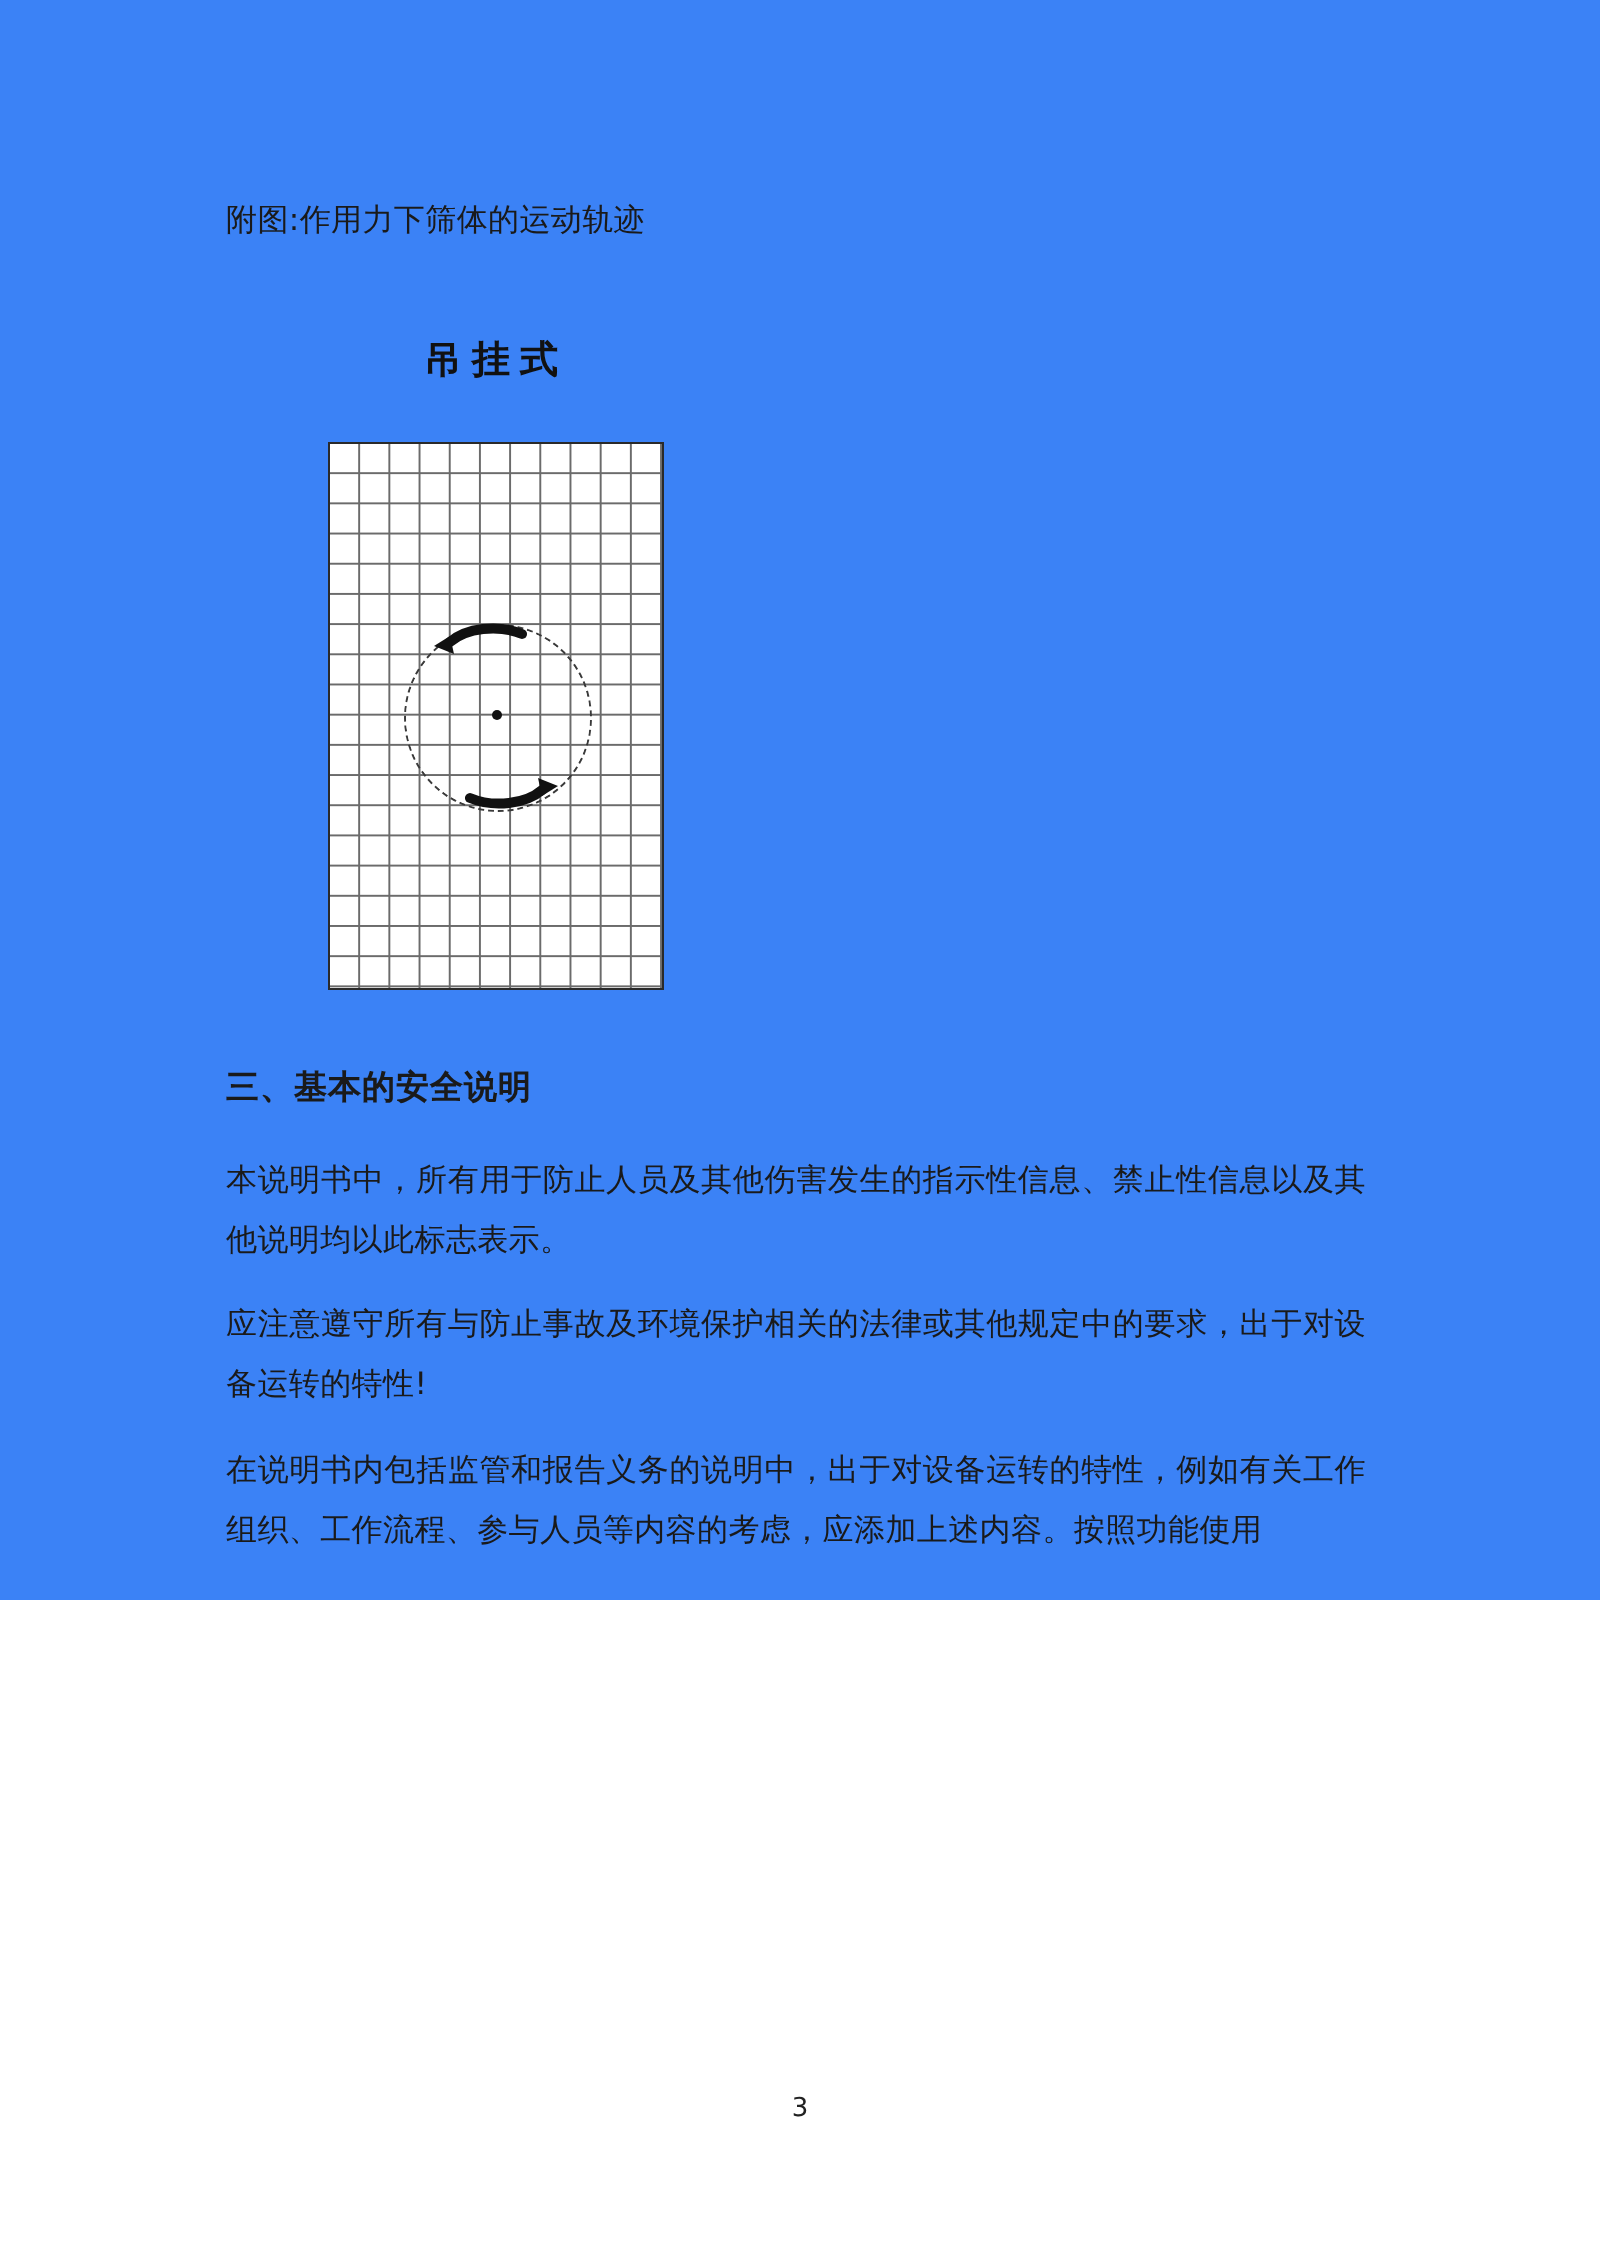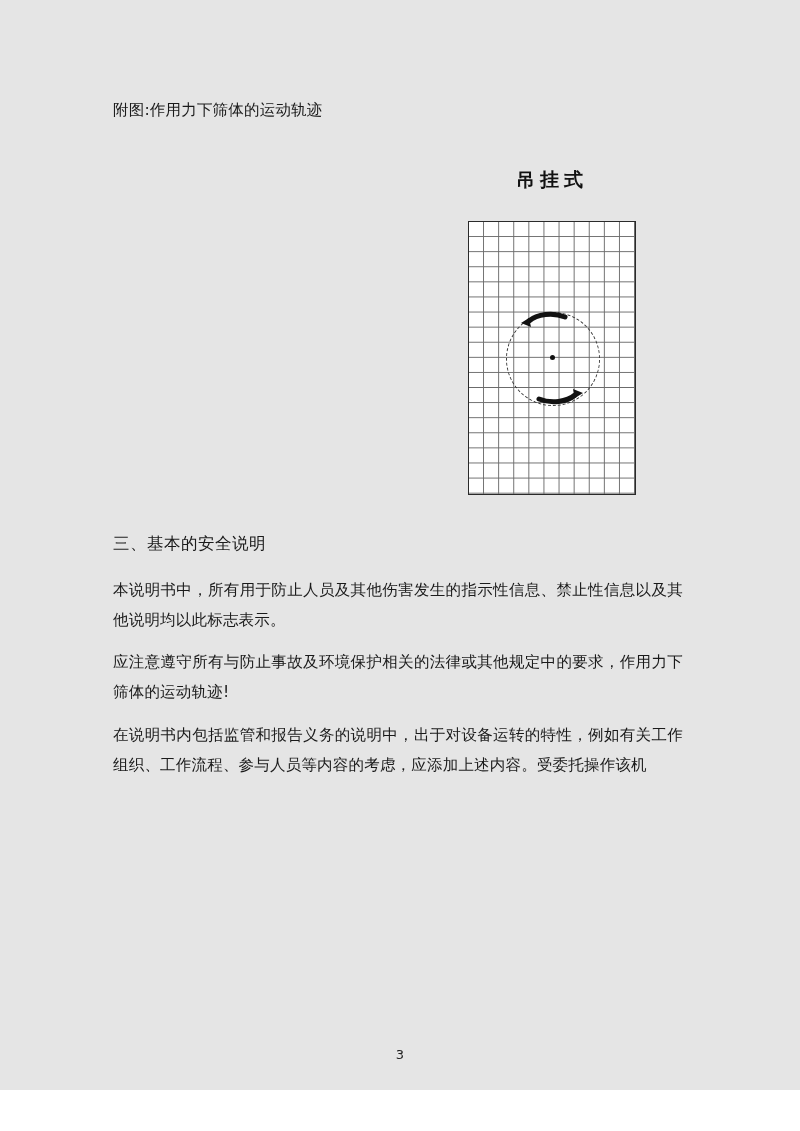--- a/index.html
+++ b/index.html
@@ -13,39 +13,39 @@
     position: relative;
     font-family: "DejaVu Sans", "Liberation Sans", sans-serif;
     color: #1a1a1a;
     overflow: hidden;
   }
   .page {
     position: absolute;
     left: 0;
     top: 0;
     width: 800px;
-    height: 1090px;
-    background: #e5e5e5;
+    height: 800px;
+    background: #3b82f6;
   }
   .content {
     position: absolute;
     left: 113px;
     top: 98px;
     width: 574px;
   }
   .caption {
     font-size: 15.5px;
     line-height: 1.6;
     letter-spacing: 0.2px;
     margin: 0 0 0 0;
   }
   .figure-wrap {
     margin-top: 44px;
     display: flex;
-    justify-content: flex-end;
+    justify-content: flex-start;
   }
   .figure {
     width: 270px;
     position: relative;
   }
   .figure-title {
     text-align: center;
     font-family: "DejaVu Sans", "Liberation Sans", sans-serif;
     font-weight: bold;
     font-size: 19px;
@@ -93,21 +93,21 @@
     left: 0;
     top: 0;
     width: 166px;
     height: 272px;
   }
   .body-text {
     margin-top: 38px;
   }
   h2.section-title {
     font-size: 16.5px;
-    font-weight: normal;
+    font-weight: bold;
     margin: 1px 0 20px 0;
     letter-spacing: 0.5px;
   }
   p.para {
     font-size: 15.5px;
     line-height: 1.95;
     margin: 0 4px 12px 0;
     text-align: justify;
     text-justify: inter-ideograph;
     letter-spacing: 0.2px;
@@ -143,21 +143,21 @@
             <path d="M106 173 C98 180, 82 182, 70 177" stroke="#111" stroke-width="5" fill="none" stroke-linecap="round"></path>
             <polygon points="106,176 114,171 104,167" fill="#111"></polygon>
           </svg>
         </div>
       </div>
     </div>
 
     <div class="body-text">
       <h2 class="section-title">三、基本的安全说明</h2>
       <p class="para">本说明书中，所有用于防止人员及其他伤害发生的指示性信息、禁止性信息以及其他说明均以此标志表示。</p>
-      <p class="para">应注意遵守所有与防止事故及环境保护相关的法律或其他规定中的要求，作用力下筛体的运动轨迹!</p>
-      <p class="para">在说明书内包括监管和报告义务的说明中，出于对设备运转的特性，例如有关工作组织、工作流程、参与人员等内容的考虑，应添加上述内容。受委托操作该机</p>
+      <p class="para">应注意遵守所有与防止事故及环境保护相关的法律或其他规定中的要求，出于对设备运转的特性!</p>
+      <p class="para">在说明书内包括监管和报告义务的说明中，出于对设备运转的特性，例如有关工作组织、工作流程、参与人员等内容的考虑，应添加上述内容。按照功能使用</p>
     </div>
 
   </div>
 
   <div class="page-number">3</div>
 
 </div>
 
 </body></html>

